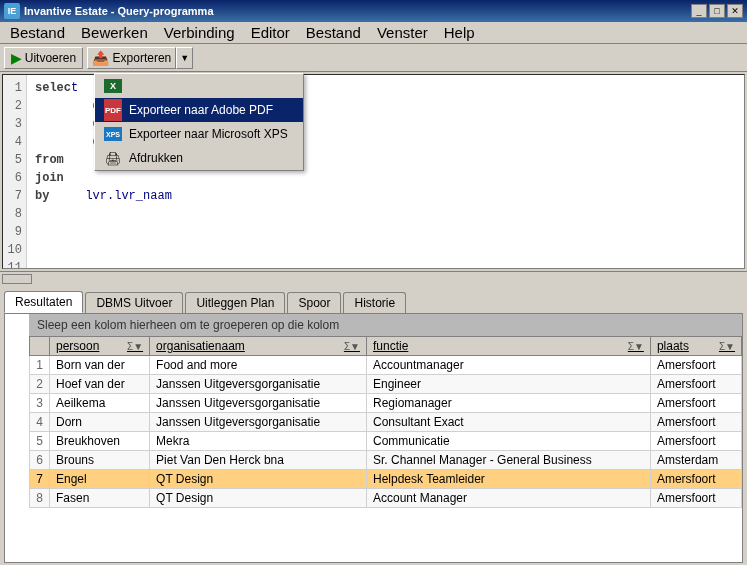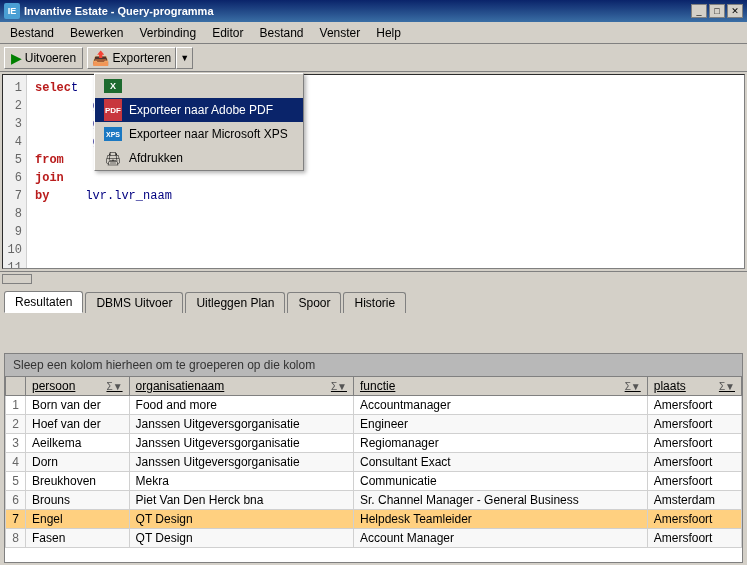--- a/index.html
+++ b/index.html
@@ -60,21 +60,21 @@
     .menu-bar {
       background: #d4d0c8;
       height: 22px;
       display: flex;
       align-items: center;
       padding: 0 2px;
       border-bottom: 1px solid #808080;
     }
     .menu-item {
       padding: 2px 8px;
-      font-size: 12px;
+      font-size: 15px;
       cursor: pointer;
       height: 100%;
       display: flex;
       align-items: center;
     }
     
     .toolbar {
       background: #d4d0c8;
       height: 28px;
       display: flex;
@@ -219,21 +219,21 @@
       padding: 4px 8px;
       font-family: 'Courier New', monospace;
       font-size: 12px;
       line-height: 18px;
       flex: 1;
       color: #000080;
     }
     .code-line {
       white-space: pre;
     }
-    .kw { color: #b91c1c; font-weight: bold; }
+    .kw { color: #404040; font-weight: bold; }
     
     .scrollbar-h {
       height: 14px;
       background: #d4d0c8;
       border-top: 1px solid #808080;
       display: flex;
       align-items: center;
       padding: 0 2px;
     }
     
@@ -260,20 +260,21 @@
       position: relative;
       z-index: 1;
     }
     
     .results-area {
       background: white;
       border: 1px solid #808080;
       margin: 0 4px 2px 4px;
       flex: 1;
       overflow: hidden;
+      padding-left: 24px;
     }
     .group-header {
       background: #b8b8b8;
       padding: 4px 8px;
       font-size: 12px;
       color: #333;
     }
     
     .data-table {
       width: 100%;
@@ -321,21 +322,20 @@
     .main-content {
       display: flex;
       flex-direction: column;
       height: calc(565px - 22px - 22px - 28px);
     }
     .results-container {
       display: flex;
       flex-direction: column;
       flex: 1;
       margin-top: 2px;
-      gap: 40px;
     }
   </style>
 </head>
 <body>
 
 <div class="title-bar">
   <div class="title-bar-left">
     <div class="title-bar-icon">IE</div>
     <span>Invantive Estate - Query-programma</span>
   </div>

